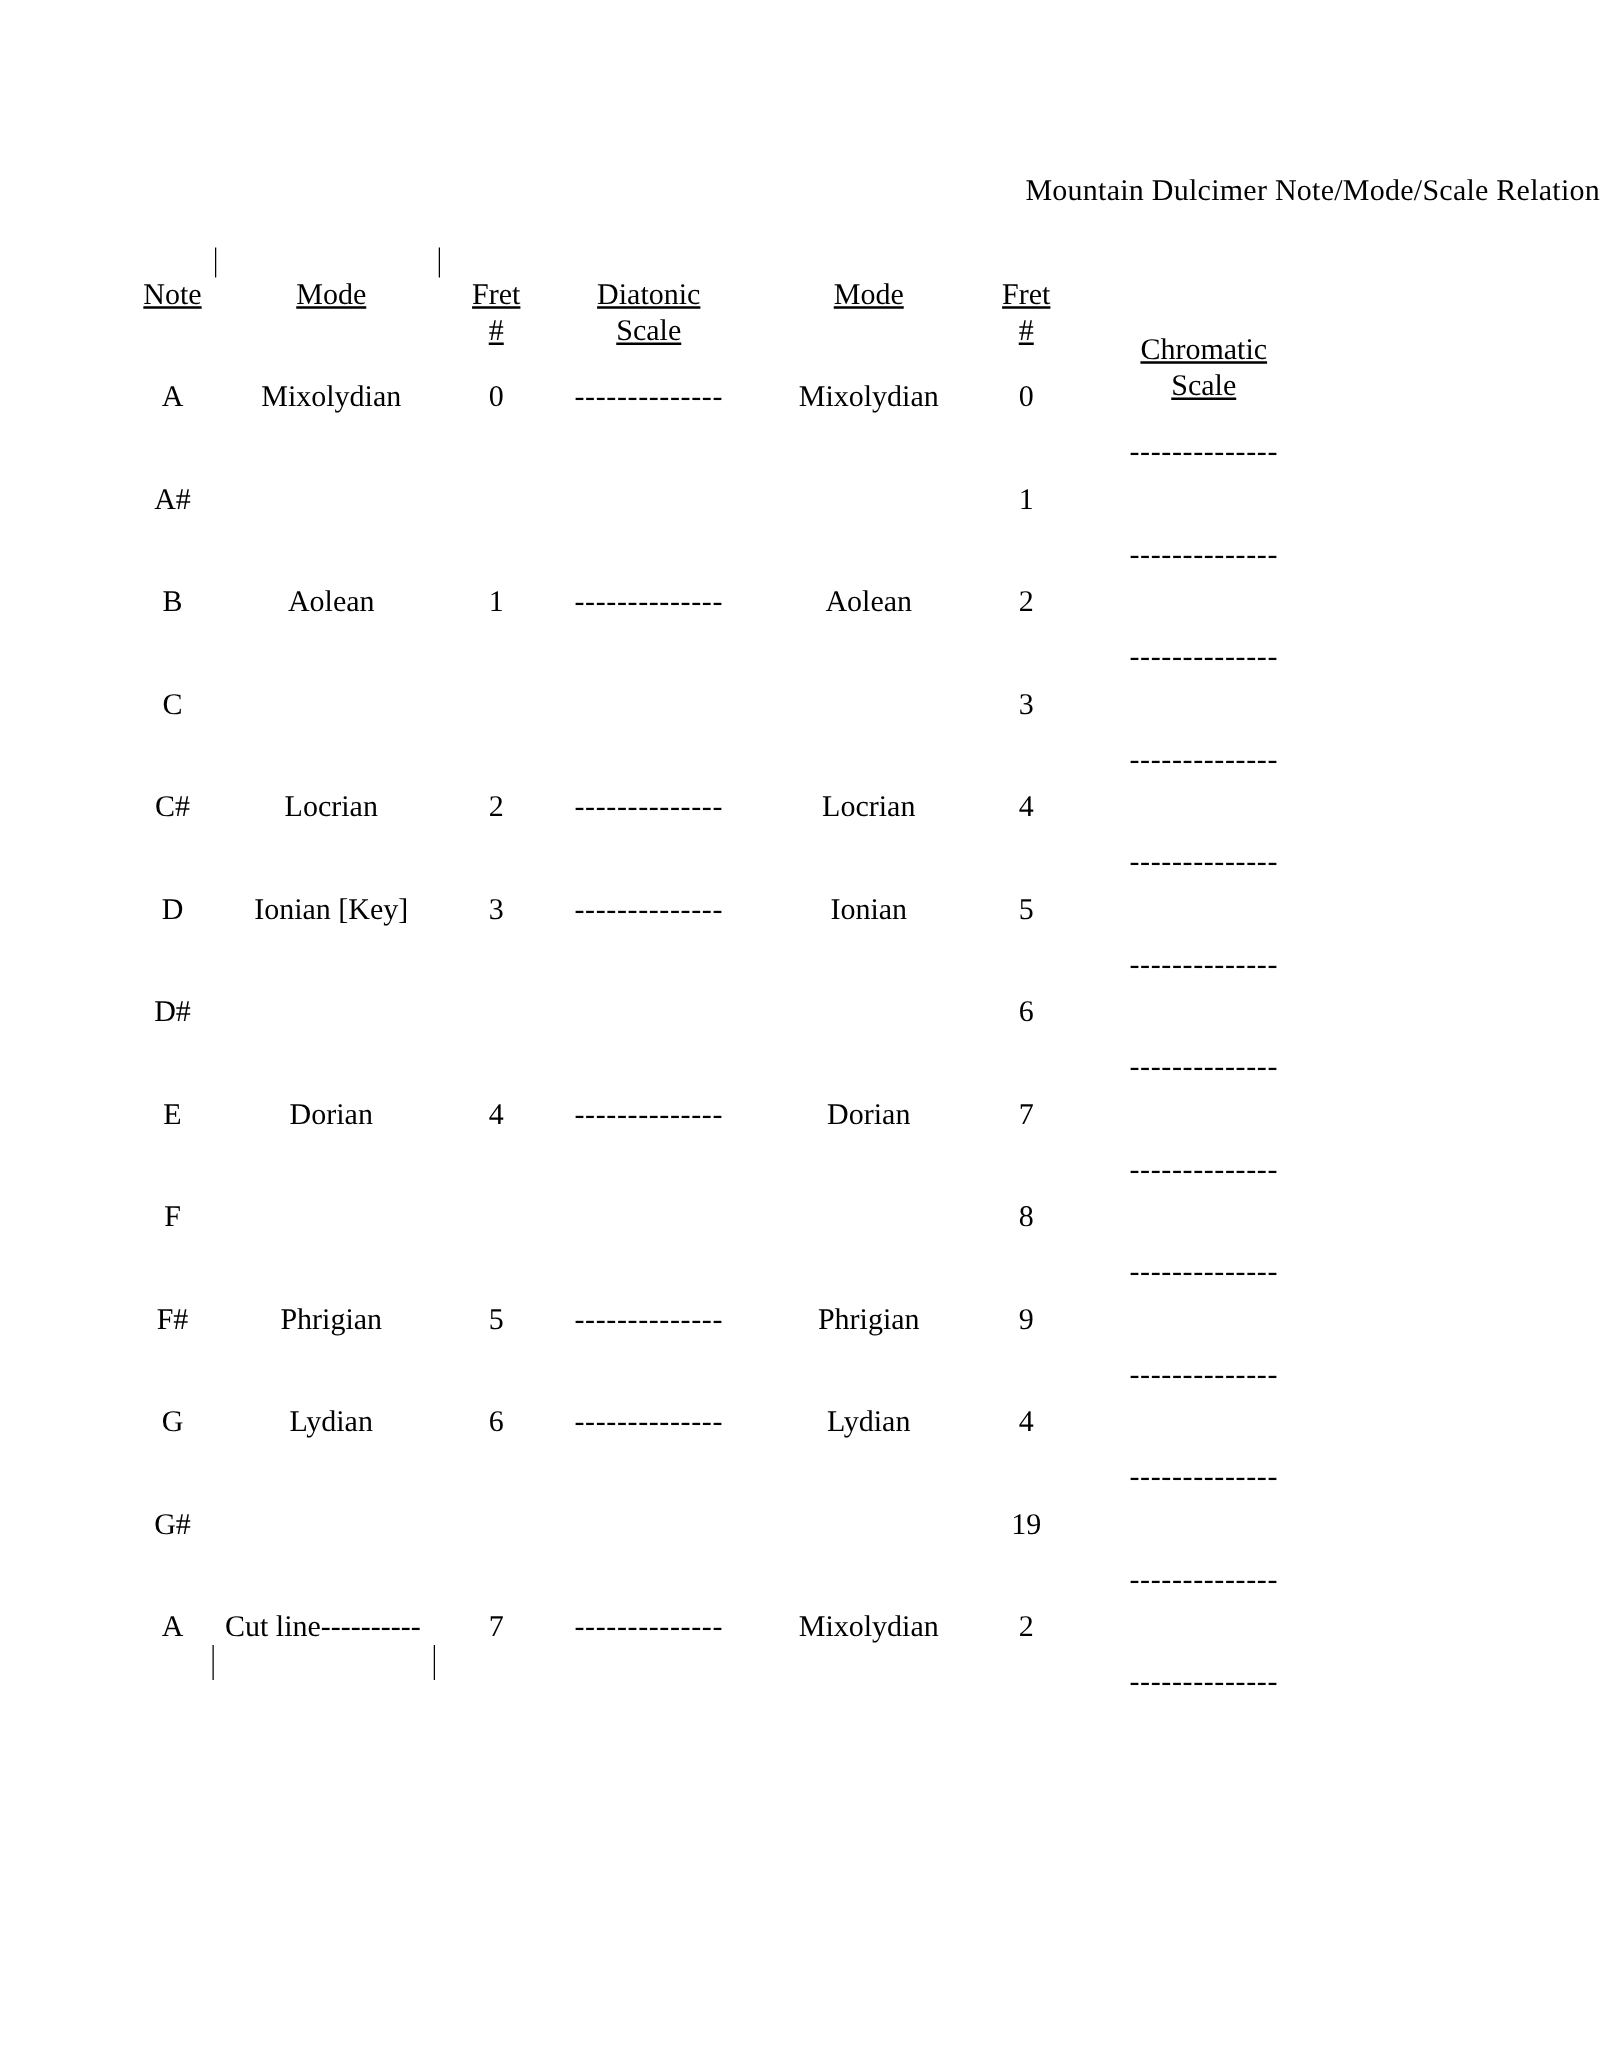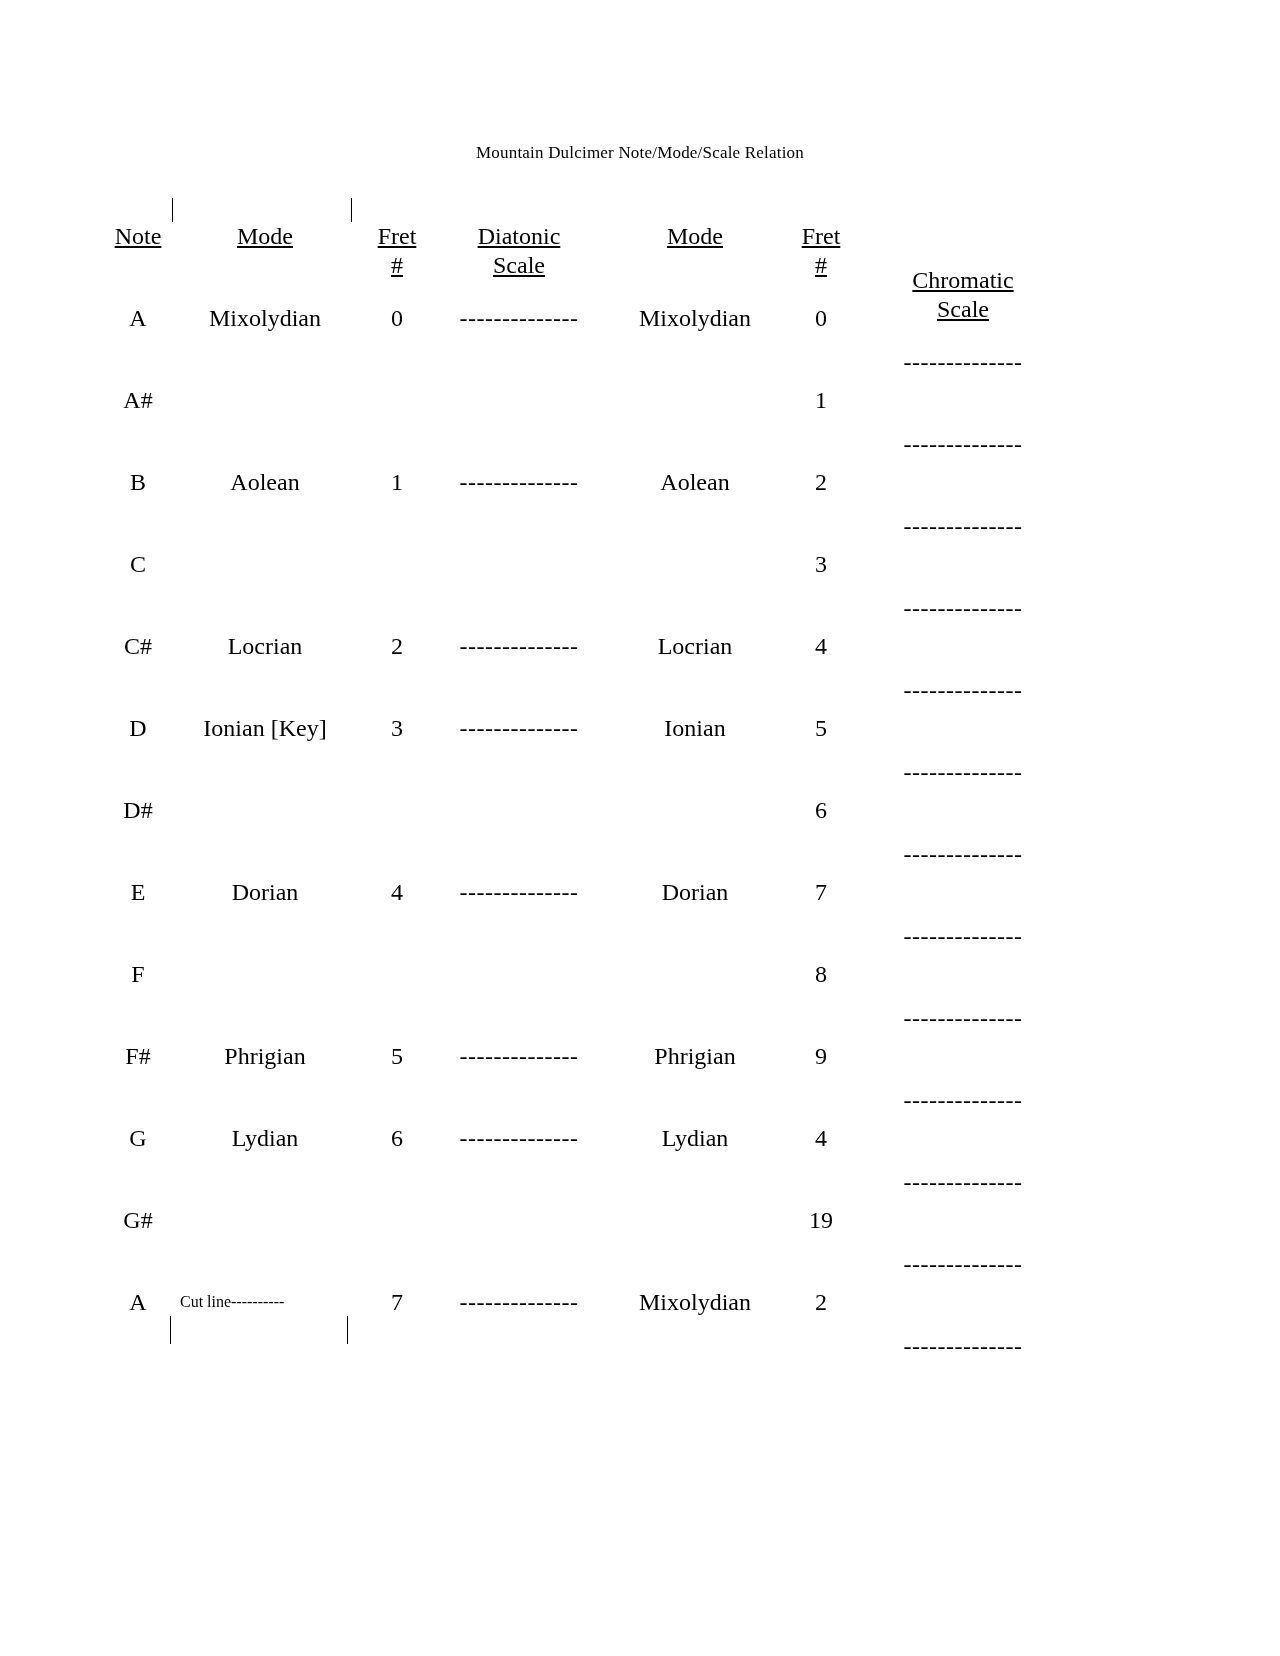--- a/index.html
+++ b/index.html
@@ -22,23 +22,24 @@
     height: 1656px;
   }
   .title-block {
     position: absolute;
     left: 0;
     top: 138px;
     width: 1280px;
     text-align: center;
   }
   .title-line {
-    font-size: 17px;
+    font-size: 24px;
     line-height: 30px;
     letter-spacing: 0.2px;
+    text-align: right;
   }
   
   .col-note      { left: 96px;  width: 84px;  text-align: center; }
   .col-mode1     { left: 180px; width: 170px; text-align: center; }
   .col-fret1     { left: 352px; width: 90px;  text-align: center; }
   .col-dia       { left: 444px; width: 150px; text-align: center; }
   .col-mode2     { left: 596px; width: 198px; text-align: center; }
   .col-fret2     { left: 776px; width: 90px;  text-align: center; }
   .col-chrom     { left: 868px; width: 190px; text-align: center; margin-top: 44px; }
 
@@ -86,21 +87,21 @@
   .dashes {
     font-size: 24px;
     line-height: 30px;
     letter-spacing: 0.5px;
   }
   .cutline {
     position: absolute;
     left: 180px;
     width: 180px;
     text-align: left;
-    font-size: 16px;
+    font-size: 24px;
     line-height: 30px;
     white-space: nowrap;
   }
 </style>
 </head>
 <body>
 
 <div class="page">
 
   <div class="title-block">

